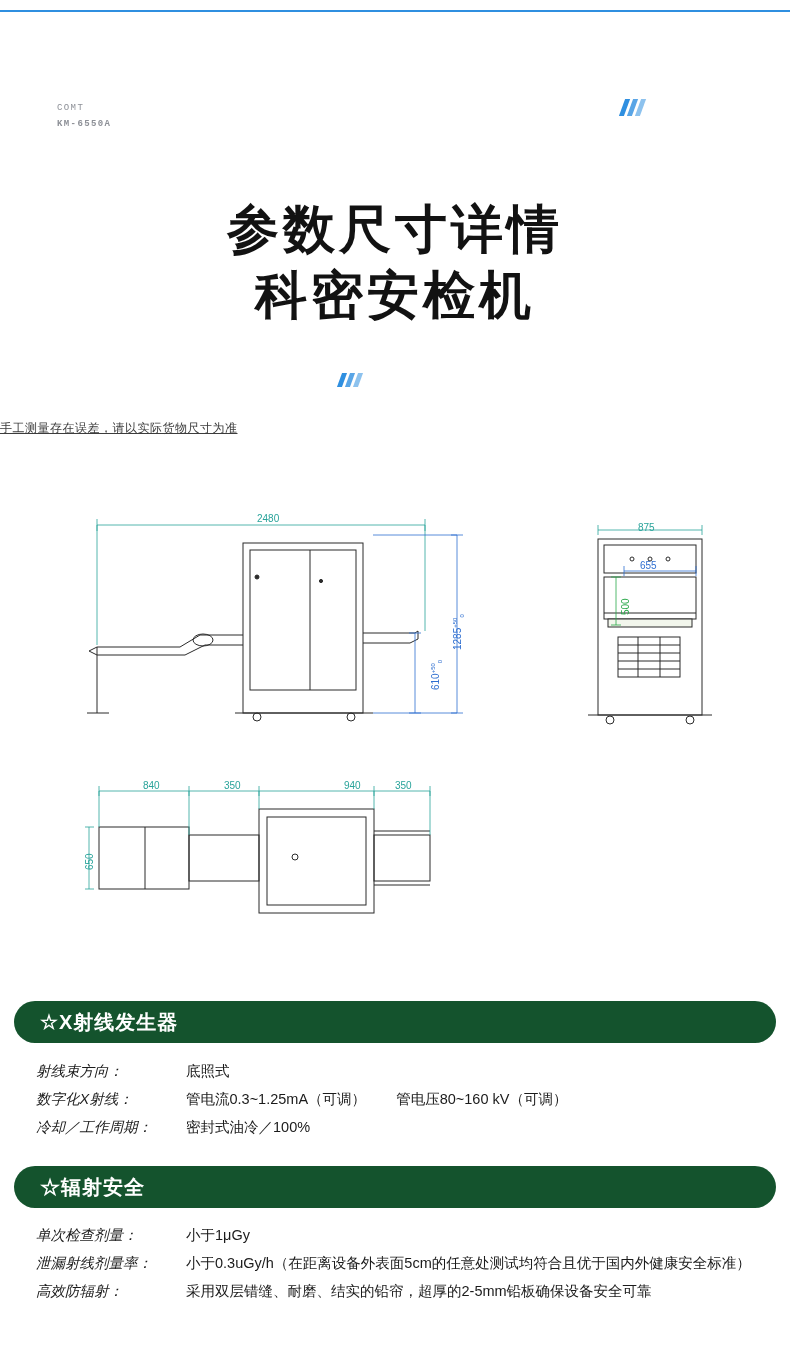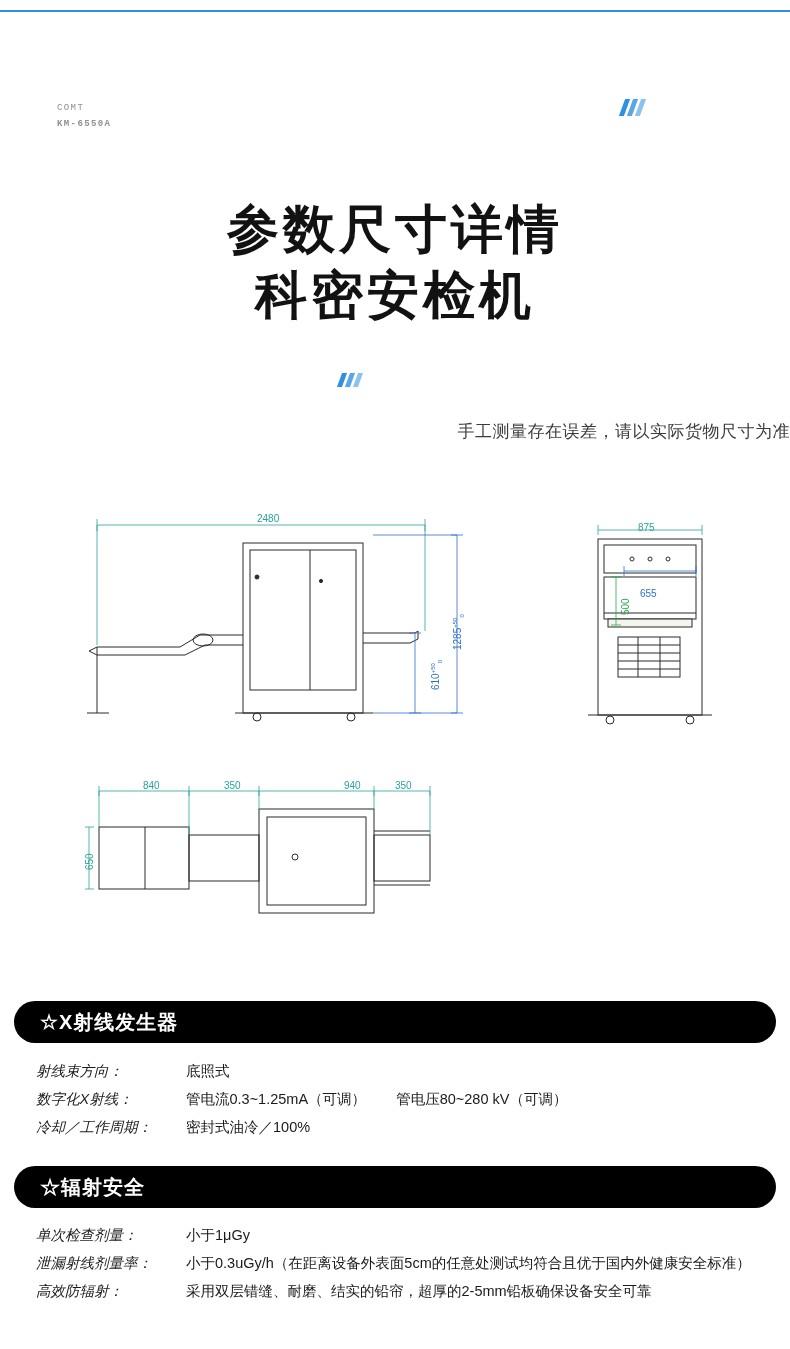--- a/index.html
+++ b/index.html
@@ -85,24 +85,25 @@
     font-weight: bold;
     letter-spacing: 4px;
     line-height: 66px;
     color: #121212;
   }
   .subnote {
     position: absolute;
     top: 420px;
     left: 0;
     width: 790px;
-    text-align: right;
-    font-size: 17px;
+    text-align: left;
+    font-size: 12px;
     color: #3c3c3c;
     letter-spacing: .5px;
+    text-decoration: underline;
   }
   
   .drawings {
     position: absolute;
     top: 500px;
     left: 0;
     width: 790px;
     height: 450px;
   }
   .dim-label {
@@ -117,21 +118,21 @@
   .dim-label.vert {
     transform-origin: left top;
     transform: rotate(-90deg);
   }
   
   .section-head {
     position: absolute;
     left: 14px;
     width: 762px;
     height: 42px;
-    background: #000000;
+    background: #14532d;
     border-radius: 21px;
     color: #ffffff;
     font-size: 20px;
     font-weight: bold;
     line-height: 42px;
     padding-left: 26px;
     box-sizing: border-box;
     letter-spacing: 1px;
   }
   .spec-table {
@@ -272,21 +273,21 @@
         <line x1="44" y1="41" x2="44" y2="51"></line>
         <line x1="116" y1="41" x2="116" y2="51"></line>
       </g>
       <g stroke="#2aa84a" stroke-width=".8" fill="none">
         <line x1="36" y1="52" x2="36" y2="100"></line>
         <line x1="31" y1="52" x2="41" y2="52"></line>
         <line x1="31" y1="100" x2="41" y2="100"></line>
       </g>
     </svg>
     <div class="dim-label" style="left:638px; top:22px;">875</div>
-    <div class="dim-label blue" style="left:640px; top:88px;">655</div>
+    <div class="dim-label blue" style="left:640px; top:60px;">655</div>
     <div class="dim-label green vert" style="left:620px; top:115px;">500</div>
 
     <svg width="360" height="160" viewBox="0 0 360 160" style="position:absolute;left:85px;top:275px;">
       <g fill="none" stroke="#2b2b2b" stroke-width="1">
         <rect x="14" y="52" width="90" height="62"></rect>
         <line x1="60" y1="52" x2="60" y2="114"></line>
         <rect x="104" y="60" width="70" height="46"></rect>
         <rect x="174" y="34" width="115" height="104"></rect>
         <rect x="182" y="42" width="99" height="88"></rect>
         <circle cx="210" cy="82" r="3"></circle>
@@ -325,21 +326,21 @@
   <div class="spec-table" style="top:1060px;">
     <div class="spec-row">
       <div class="spec-key">射线束方向：</div>
       <div class="spec-val">底照式</div>
     </div>
     <div class="spec-row">
       <div class="spec-key">数字化X射线：</div>
       <div class="spec-val">
         <span>管电流0.3~1.25mA（可调）</span>
         <span class="gap"></span>
-        <span>管电压80~280 kV（可调）</span>
+        <span>管电压80~160 kV（可调）</span>
       </div>
     </div>
     <div class="spec-row">
       <div class="spec-key">冷却／工作周期：</div>
       <div class="spec-val">密封式油冷／100%</div>
     </div>
   </div>
 
   <div class="section-head" style="top:1166px;">☆辐射安全</div>
   <div class="spec-table" style="top:1224px;">

